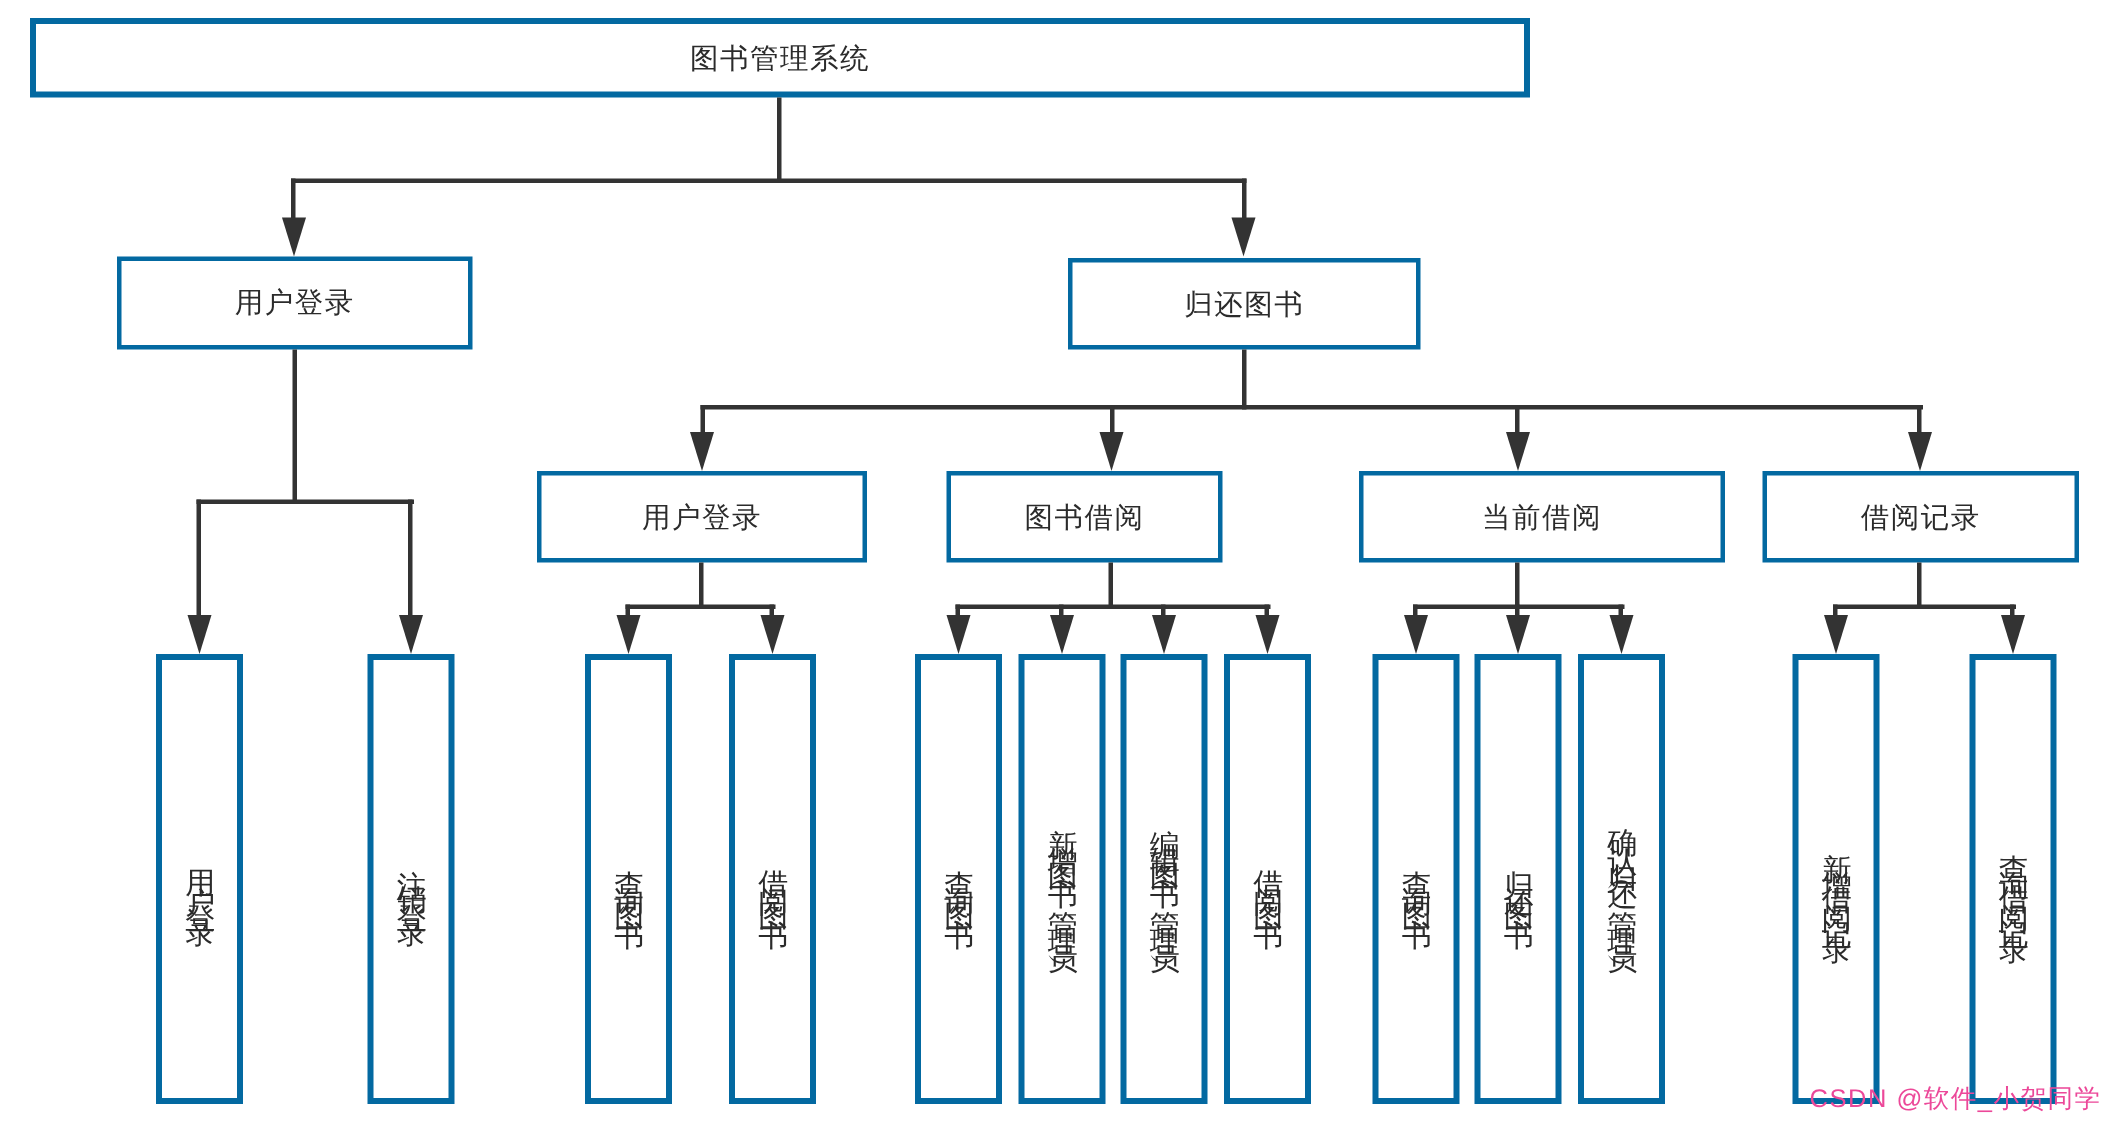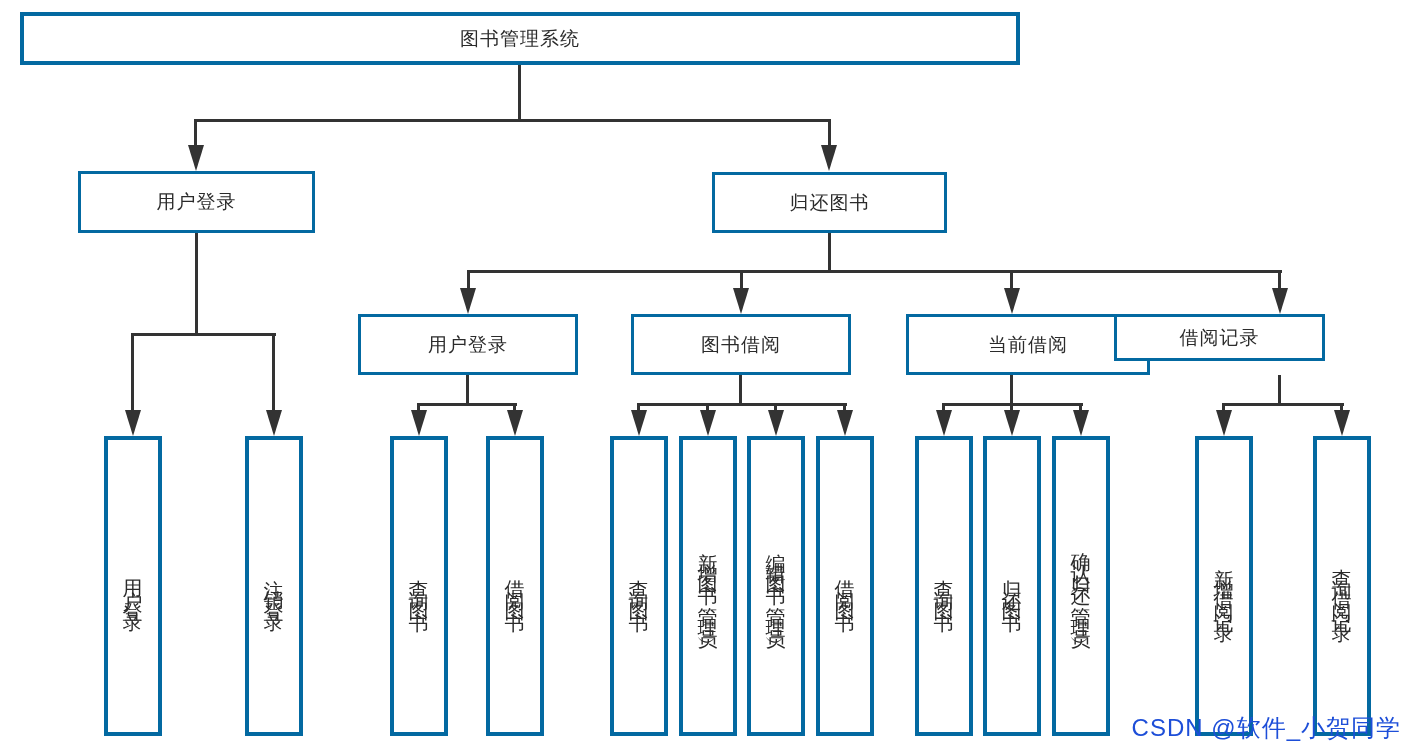--- a/index.html
+++ b/index.html
@@ -17,21 +17,21 @@
   .vtext  { writing-mode:vertical-rl; font-size:20px; letter-spacing:11px; line-height:1; }
   .vl { position:absolute; width:3px;  background:#333333; }
   .hl { position:absolute; height:3px; background:#333333; }
   .arr {
     position:absolute; width:0; height:0;
     border-left:8px solid transparent; border-right:8px solid transparent;
     border-top:26px solid #333333;
   }
   .watermark {
     position:absolute; right:4px; bottom:3px; z-index:10;
-    font-size:24px; color:#1d4ed8; letter-spacing:1px; white-space:nowrap;
+    font-size:17px; color:#ec4899; letter-spacing:1px; white-space:nowrap;
   }
 </style>
 </head>
 <body>
 
 <div class="stage">
 
   <div class="box" style="left:20px;top:12px;width:1000px;height:53px">
     <span class="hlabel">图书管理系统</span>
   </div>
@@ -64,27 +64,27 @@
   <div class="vl" style="left:740px;top:270px;height:23px"></div>
   <div class="arr" style="left:733px;top:288px"></div>
   <div class="vl" style="left:1010px;top:270px;height:23px"></div>
   <div class="arr" style="left:1004px;top:288px"></div>
   <div class="vl" style="left:1278px;top:270px;height:23px"></div>
   <div class="arr" style="left:1272px;top:288px"></div>
 
   <div class="box thick" style="left:358px;top:314px;width:220px;height:61px">
     <span class="hlabel">用户登录</span>
   </div>
-  <div class="box thick" style="left:631px;top:314px;width:220px;height:61px">
+  <div class="box thick" style="left:631px;top:314px;width:184px;height:61px">
     <span class="hlabel">图书借阅</span>
   </div>
   <div class="box thick" style="left:906px;top:314px;width:244px;height:61px">
     <span class="hlabel">当前借阅</span>
   </div>
-  <div class="box thick" style="left:1114px;top:314px;width:211px;height:47px">
+  <div class="box thick" style="left:1175px;top:314px;width:211px;height:61px">
     <span class="hlabel">借阅记录</span>
   </div>
 
   <div class="vl" style="left:466px;top:375px;height:31px"></div>
   <div class="hl" style="left:417px;top:403px;width:100px"></div>
   <div class="vl" style="left:417px;top:403px;height:12px"></div>
   <div class="arr" style="left:411px;top:410px"></div>
   <div class="vl" style="left:513px;top:403px;height:12px"></div>
   <div class="arr" style="left:507px;top:410px"></div>
 

